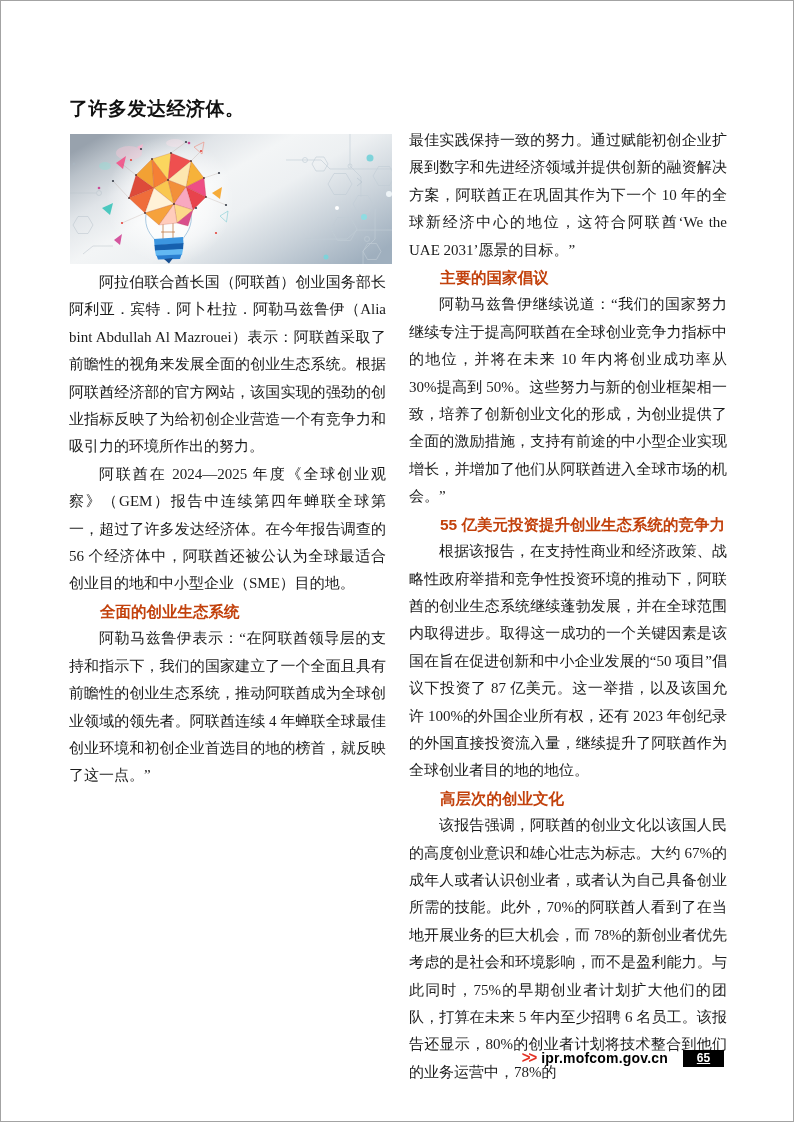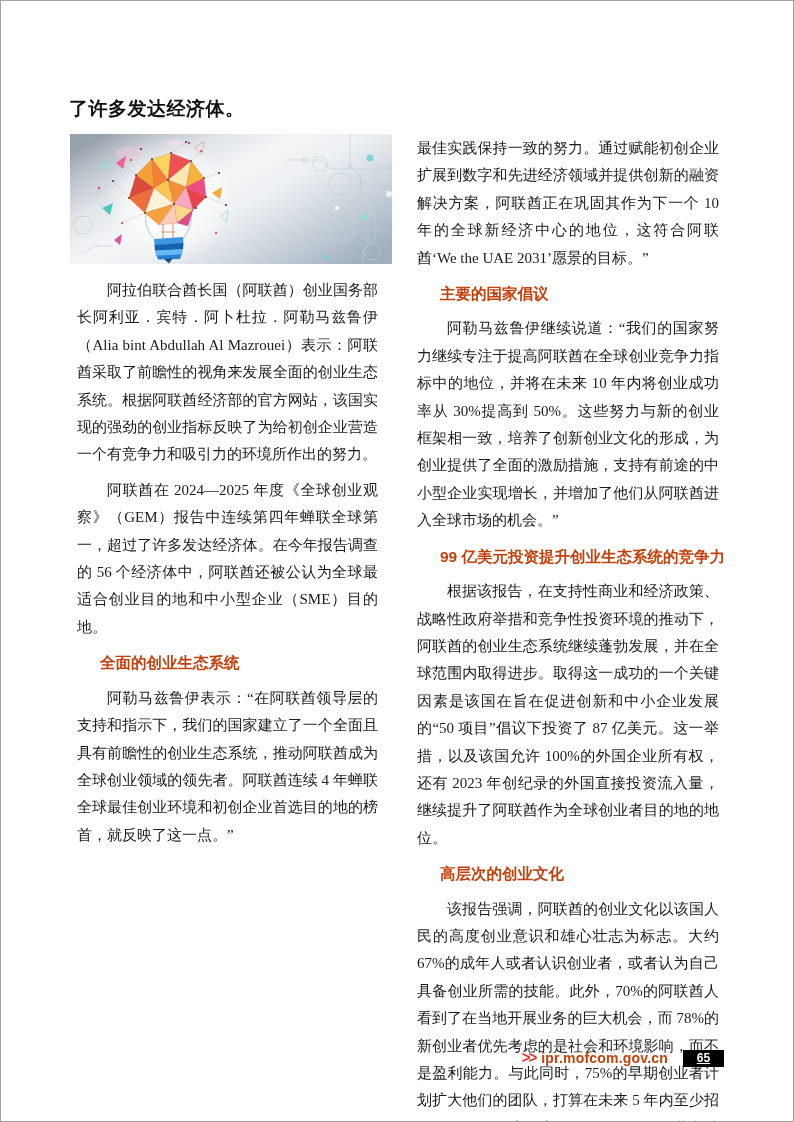--- a/index.html
+++ b/index.html
@@ -23,40 +23,40 @@
     position:absolute;left:69px;top:133px;width:322px;height:130px;
   }
   .hero svg{display:block;width:322px;height:130px;}
   .col{
     position:absolute;width:318px;
     font-size:15px;line-height:27.4px;
     text-align:justify;
   }
   .col.left{left:68px;top:268px;width:317px;}
   .col.right{left:408px;top:126px;}
-  .col p{margin:8px;text-indent:2em;}
+  .col p{margin:0;text-indent:2em;}
   .col p.cont{text-indent:0;}
   .col h2.sec{
     margin:0;font-family:"Liberation Sans", sans-serif;
     font-size:15.5px;font-weight:bold;line-height:27.4px;
     text-indent:2em;color:#c2410c;text-align:left;
   }
   .footer{
     position:absolute;top:1048px;right:69px;height:18px;
     display:flex;align-items:center;
     font-family:"Liberation Sans", sans-serif;
   }
   .chevrons{
     color:#e33225;font-weight:bold;font-size:15px;
     letter-spacing:-2px;line-height:18px;
     transform:scaleY(1.05);
     margin-right:6px;
   }
   .footer-url{
-    font-size:14px;font-weight:bold;color:#c2410c;letter-spacing:.2px;text-align:right;
+    font-size:14px;font-weight:bold;color:#000000;letter-spacing:.2px;text-align:right;
   }
   .pagenum{
     margin-left:15px;
     width:41px;height:17px;background:#000;color:#fff;
     display:flex;align-items:center;justify-content:center;
     font-size:12px;font-weight:bold;text-decoration:underline;
   }
 </style>
 </head>
 <body>
@@ -217,21 +217,21 @@
     <p>阿拉伯联合酋长国（阿联酋）创业国务部长阿利亚．宾特．阿卜杜拉．阿勒马兹鲁伊（Alia bint Abdullah Al Mazrouei）表示：阿联酋采取了前瞻性的视角来发展全面的创业生态系统。根据阿联酋经济部的官方网站，该国实现的强劲的创业指标反映了为给初创企业营造一个有竞争力和吸引力的环境所作出的努力。</p>
     <p>阿联酋在 2024—2025 年度《全球创业观察》（GEM）报告中连续第四年蝉联全球第一，超过了许多发达经济体。在今年报告调查的 56 个经济体中，阿联酋还被公认为全球最适合创业目的地和中小型企业（SME）目的地。</p>
     <h2 class="sec">全面的创业生态系统</h2>
     <p>阿勒马兹鲁伊表示：“在阿联酋领导层的支持和指示下，我们的国家建立了一个全面且具有前瞻性的创业生态系统，推动阿联酋成为全球创业领域的领先者。阿联酋连续 4 年蝉联全球最佳创业环境和初创企业首选目的地的榜首，就反映了这一点。”</p>
   </div>
 
   <div class="col right">
     <p class="cont">最佳实践保持一致的努力。通过赋能初创企业扩展到数字和先进经济领域并提供创新的融资解决方案，阿联酋正在巩固其作为下一个 10 年的全球新经济中心的地位，这符合阿联酋‘We the UAE 2031’愿景的目标。”</p>
     <h2 class="sec">主要的国家倡议</h2>
     <p>阿勒马兹鲁伊继续说道：“我们的国家努力继续专注于提高阿联酋在全球创业竞争力指标中的地位，并将在未来 10 年内将创业成功率从 30%提高到 50%。这些努力与新的创业框架相一致，培养了创新创业文化的形成，为创业提供了全面的激励措施，支持有前途的中小型企业实现增长，并增加了他们从阿联酋进入全球市场的机会。”</p>
-    <h2 class="sec">99 亿美元投资提升创业生态系统的竞争力</h2>
+    <h2 class="sec">55 亿美元投资提升创业生态系统的竞争力</h2>
     <p>根据该报告，在支持性商业和经济政策、战略性政府举措和竞争性投资环境的推动下，阿联酋的创业生态系统继续蓬勃发展，并在全球范围内取得进步。取得这一成功的一个关键因素是该国在旨在促进创新和中小企业发展的“50 项目”倡议下投资了 87 亿美元。这一举措，以及该国允许 100%的外国企业所有权，还有 2023 年创纪录的外国直接投资流入量，继续提升了阿联酋作为全球创业者目的地的地位。</p>
     <h2 class="sec">高层次的创业文化</h2>
     <p>该报告强调，阿联酋的创业文化以该国人民的高度创业意识和雄心壮志为标志。大约 67%的成年人或者认识创业者，或者认为自己具备创业所需的技能。此外，70%的阿联酋人看到了在当地开展业务的巨大机会，而 78%的新创业者优先考虑的是社会和环境影响，而不是盈利能力。与此同时，75%的早期创业者计划扩大他们的团队，打算在未来 5 年内至少招聘 6 名员工。该报告还显示，80%的创业者计划将技术整合到他们的业务运营中，78%的</p>
   </div>
 
   <div class="footer">
     <span class="chevrons">&gt;&gt;</span>
     <span class="footer-url">ipr.mofcom.gov.cn</span>
     <span class="pagenum">65</span>
   </div>

